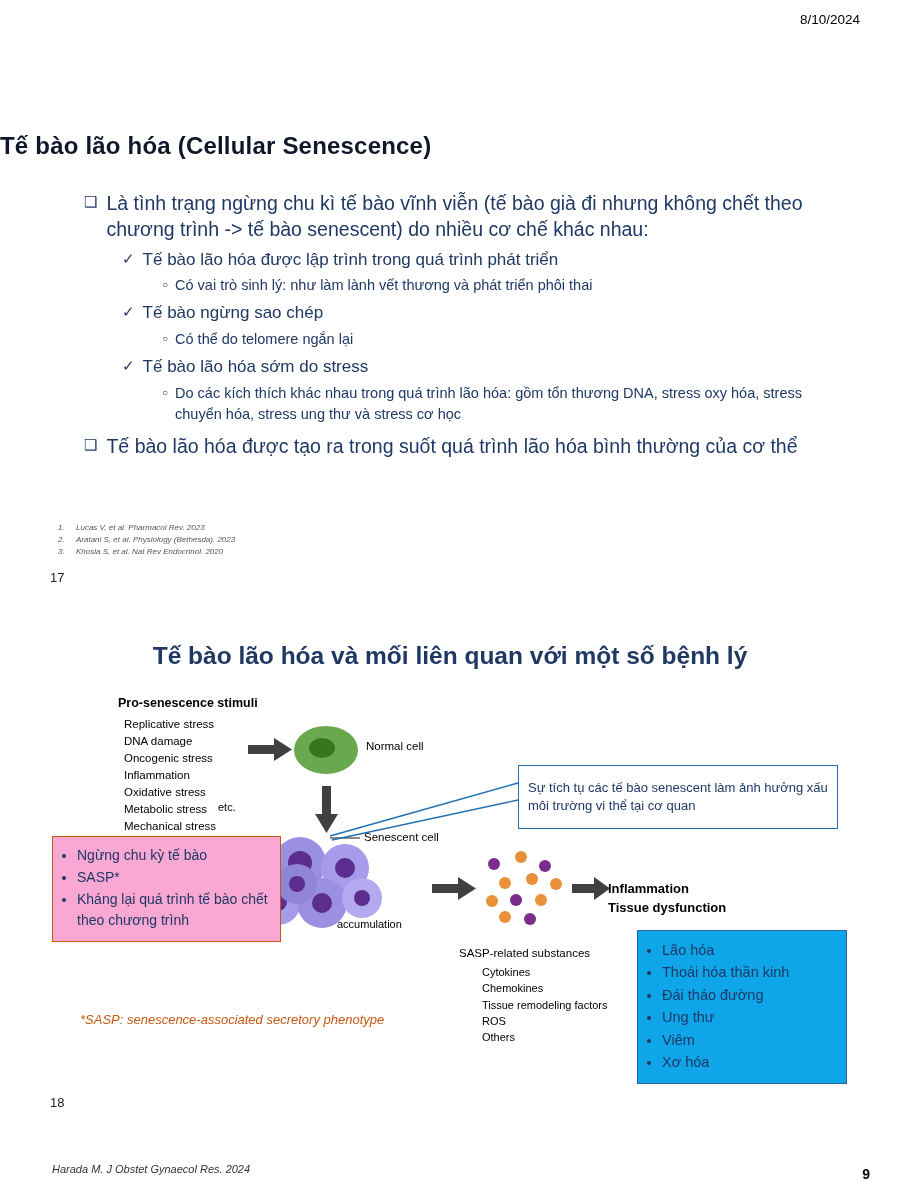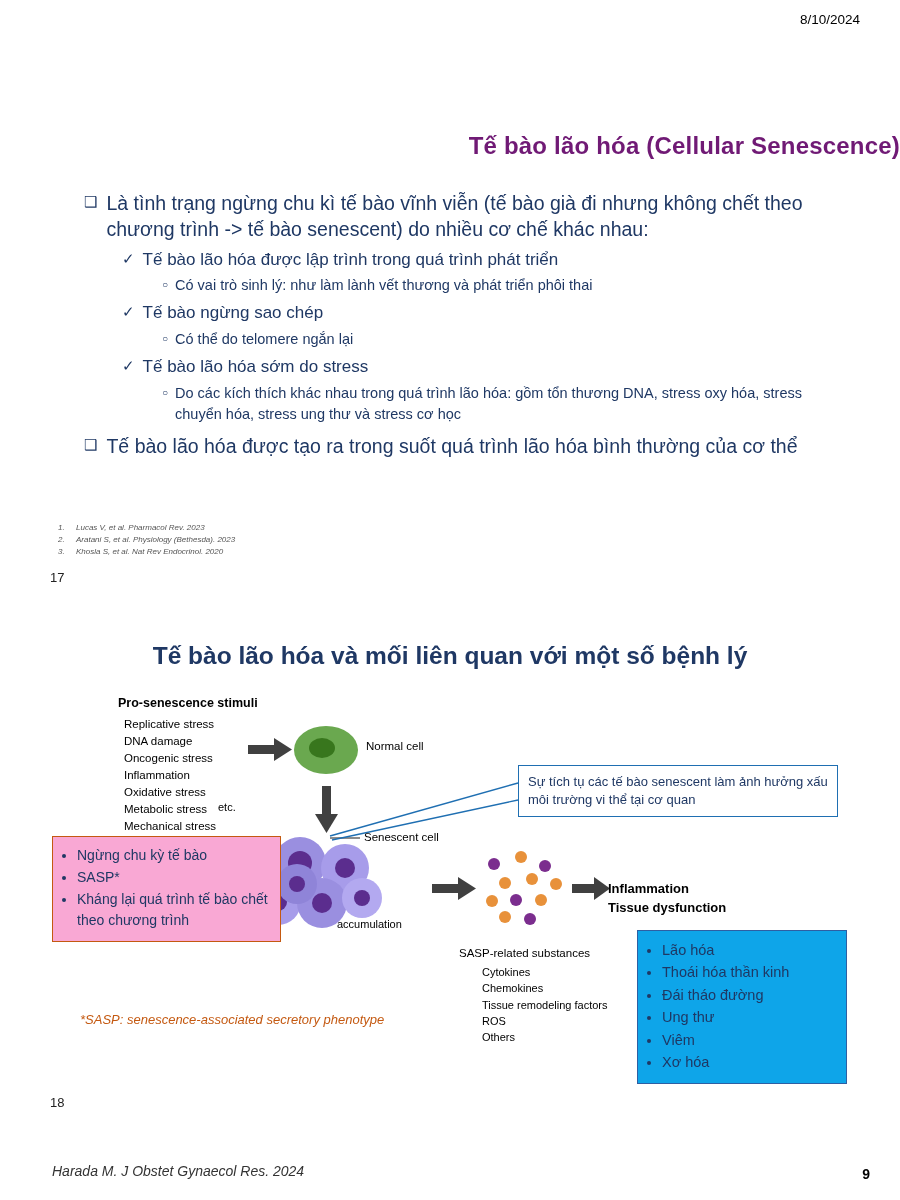--- a/index.html
+++ b/index.html
@@ -42,24 +42,24 @@
     top: 70px;
     left: 0;
     width: 900px;
     height: 530px;
   }
   .s17-title {
     position: absolute;
     top: 62px;
     left: 0;
     width: 900px;
-    text-align: right;
+    text-align: left;
     font-size: 24px;
     font-weight: bold;
-    color: #701a75;
+    color: #0f172a;
     letter-spacing: 0.2px;
   }
   .s17-body {
     position: absolute;
     top: 120px;
     left: 84px;
     width: 760px;
   }
   .lvl1 {
     display: flex;
@@ -225,21 +225,21 @@
     color: #000;
   }
 
   .note-box {
     position: absolute;
     left: 518px;
     top: 77px;
     width: 300px;
     border: 1.6px solid #1f6fb2;
     background: #ffffff;
-    padding: 7px 9px;
+    padding: 13px 9px;
     font-size: 13px;
     color: #1f3864;
     line-height: 1.4;
   }
 
   .left-box {
     position: absolute;
     left: 52px;
     top: 148px;
     width: 215px;
@@ -280,21 +280,21 @@
     font-size: 13px;
     font-style: italic;
     color: #c45911;
     margin-top: 36px;
   }
 
   .s18-ref {
     position: absolute;
     left: 52px;
     top: 475px;
-    font-size: 14px;
+    font-size: 11px;
     font-style: italic;
     color: #333;
   }
 
   svg { display: block; }
 </style>
 </head>
 <body>
 
 <div class="page">

